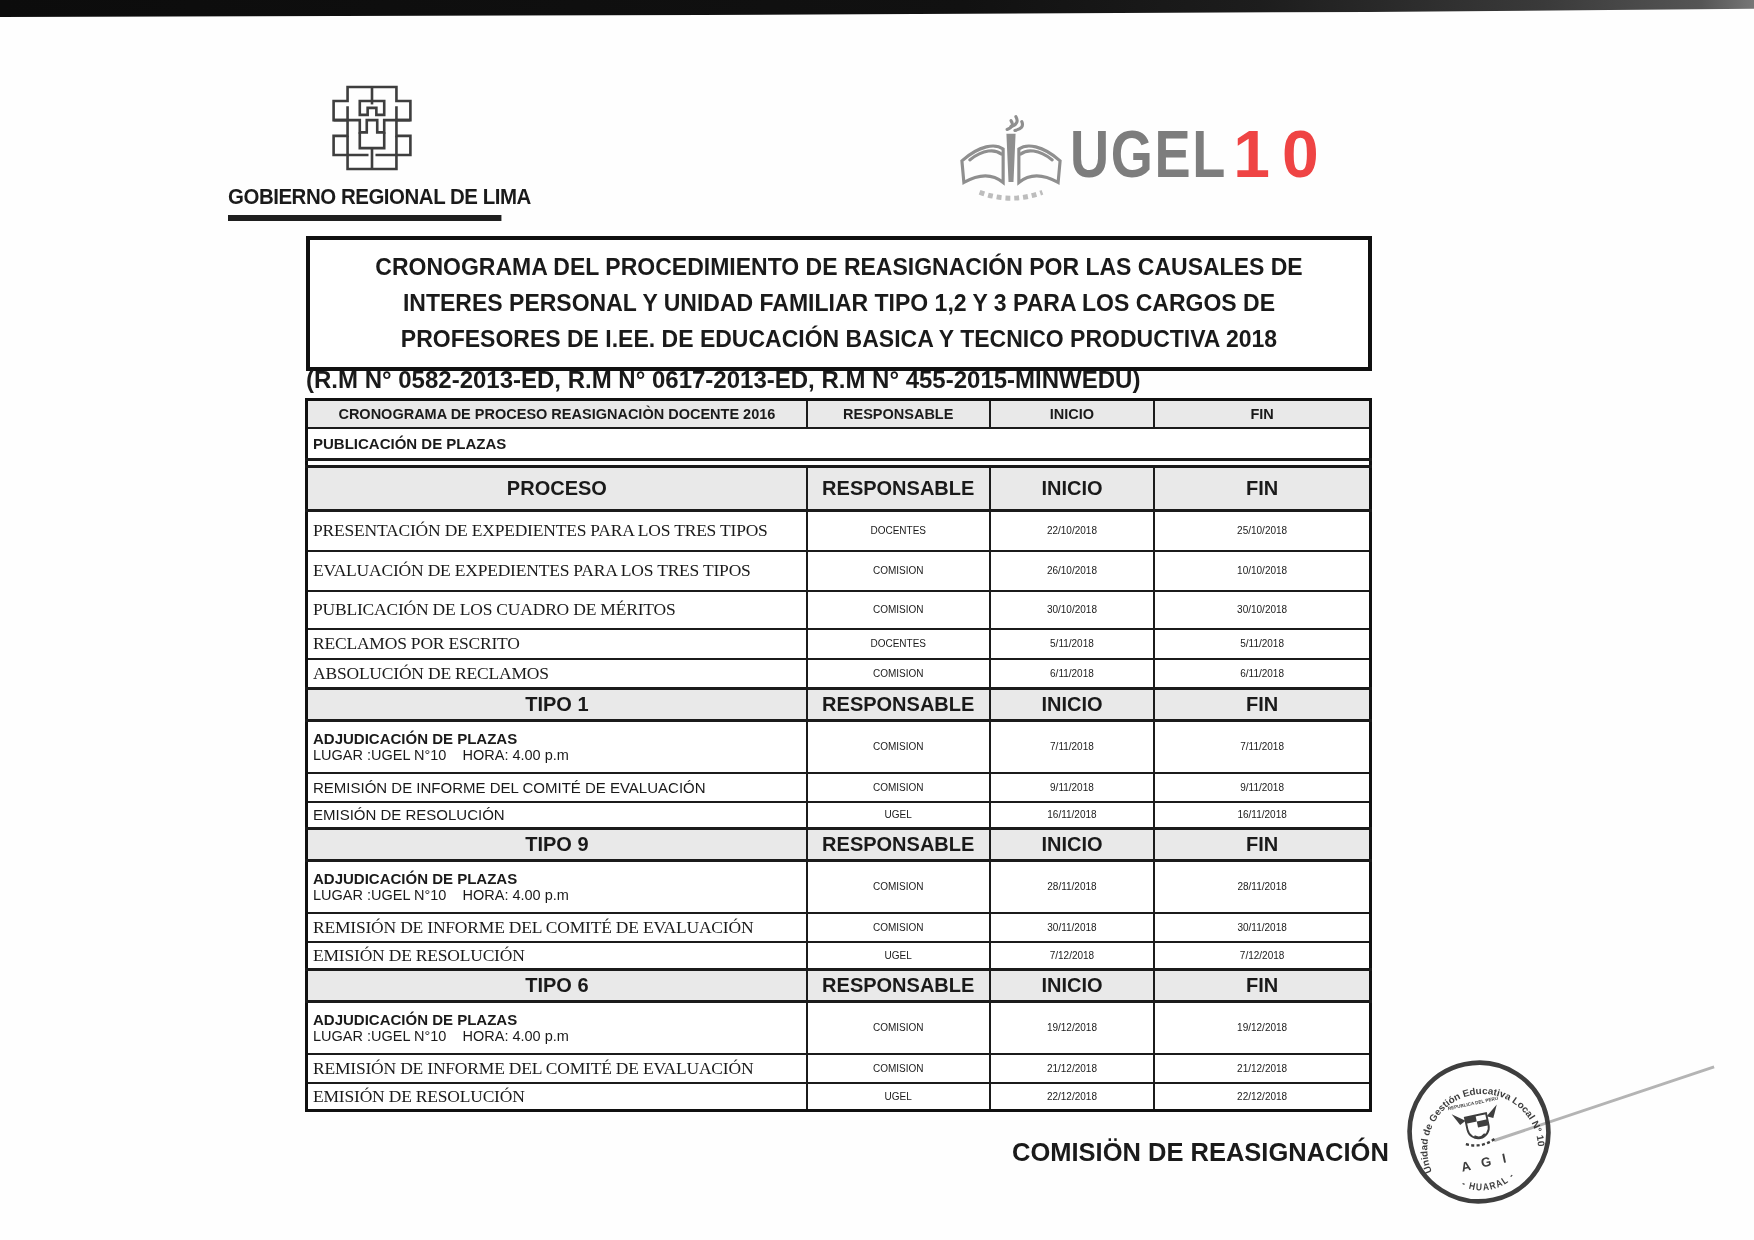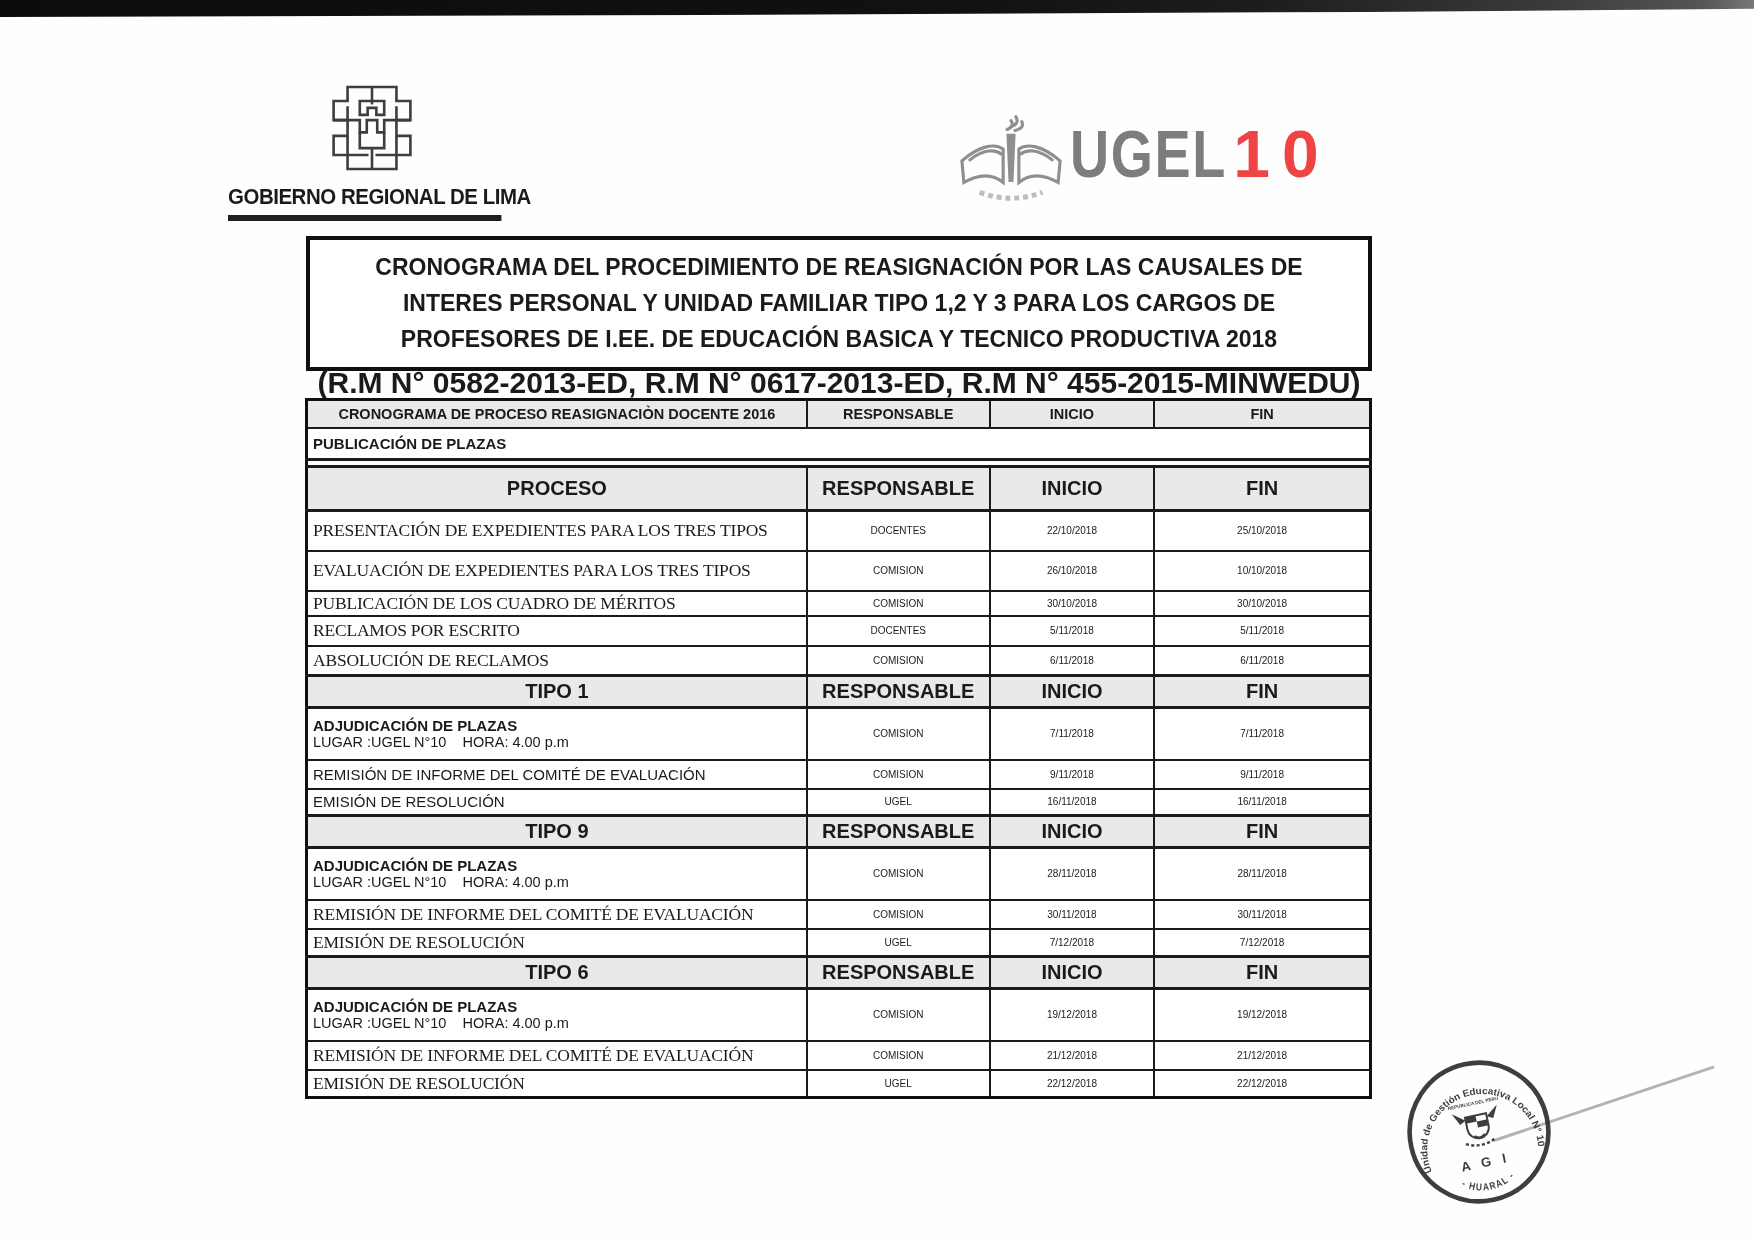--- a/index.html
+++ b/index.html
@@ -24,22 +24,22 @@
   .ugel-book { width:118px; height:108px; }
   .ugel-word { font-weight:700; font-size:66px; color:#7d7d7d; letter-spacing:2px;
     transform:scaleX(0.82); transform-origin:left; white-space:nowrap; }
   .ugel-num { font-weight:700; font-size:66px; color:#ef4444; letter-spacing:12px;
     margin-left:-28px; white-space:nowrap; }
 
   
   .title-box { position:absolute; left:306px; top:236px; width:1066px;
     border:4px solid #101010; padding:9px 6px 10px 6px; text-align:center;
     font-weight:700; font-size:23px; line-height:36px; background:#fff; }
-  .subtitle { position:absolute; left:306px; top:366px; width:1066px; text-align:center;
-    font-weight:700; font-size:30px; }
+  .subtitle { position:absolute; left:306px; top:366px; width:1066px; text-align:left;
+    font-weight:700; font-size:24px; }
 
   
   .tbl-wrap { position:absolute; left:305px; top:398px;border-radius:32px; }
   table { border-collapse:collapse; width:1067px; border:3px solid #101010; background:#fff; }
   td { border:2px solid #1b1b1b; padding:0 5px; vertical-align:middle; }
   tr.hrow td { background:#e9e9e9; font-weight:700; text-align:center; font-size:20px;
     border-top-width:3px; border-bottom-width:3px; }
   tr.hrow1 td { background:#e9e9e9; font-weight:700; text-align:center; font-size:14.5px; }
   td.left { text-align:left; }
   td.serif { font-family:"Liberation Serif", serif; font-size:17.5px; letter-spacing:-0.2px; }
@@ -135,21 +135,21 @@
         <td class="val">DOCENTES</td>
         <td class="val">22/10/2018</td>
         <td class="val">25/10/2018</td>
       </tr>
       <tr style="height:40px">
         <td class="left serif">EVALUACIÓN DE EXPEDIENTES PARA LOS TRES TIPOS</td>
         <td class="val">COMISION</td>
         <td class="val">26/10/2018</td>
         <td class="val">10/10/2018</td>
       </tr>
-      <tr style="height:25px">
+      <tr style="height:38px">
         <td class="left serif">PUBLICACIÓN DE LOS CUADRO DE MÉRITOS</td>
         <td class="val">COMISION</td>
         <td class="val">30/10/2018</td>
         <td class="val">30/10/2018</td>
       </tr>
       <tr style="height:30px">
         <td class="left serif">RECLAMOS POR ESCRITO</td>
         <td class="val">DOCENTES</td>
         <td class="val">5/11/2018</td>
         <td class="val">5/11/2018</td>
@@ -241,20 +241,21 @@
       <tr style="height:28px">
         <td class="left serif">EMISIÓN DE RESOLUCIÓN</td>
         <td class="val">UGEL</td>
         <td class="val">22/12/2018</td>
         <td class="val">22/12/2018</td>
       </tr>
     </tbody>
   </table>
   </div>
 
+  <div class="comision">COMISIÖN DE REASIGNACIÓN</div>
 
   <div class="sig-line"></div>
 
   <svg class="stamp" viewBox="0 0 200 200">
     <defs>
       <path id="arcTop" d="M 30 140 A 72 72 0 1 1 170 140" fill="none"></path>
       <path id="arcBottom" d="M 60 161 A 60 60 0 0 0 140 161" fill="none"></path>
     </defs>
     <circle cx="100" cy="100" r="90" fill="none" stroke="#2e2e2e" stroke-width="6"></circle>
     <text font-family="Liberation Sans, sans-serif" font-size="12.5" font-weight="700" fill="#2e2e2e">

